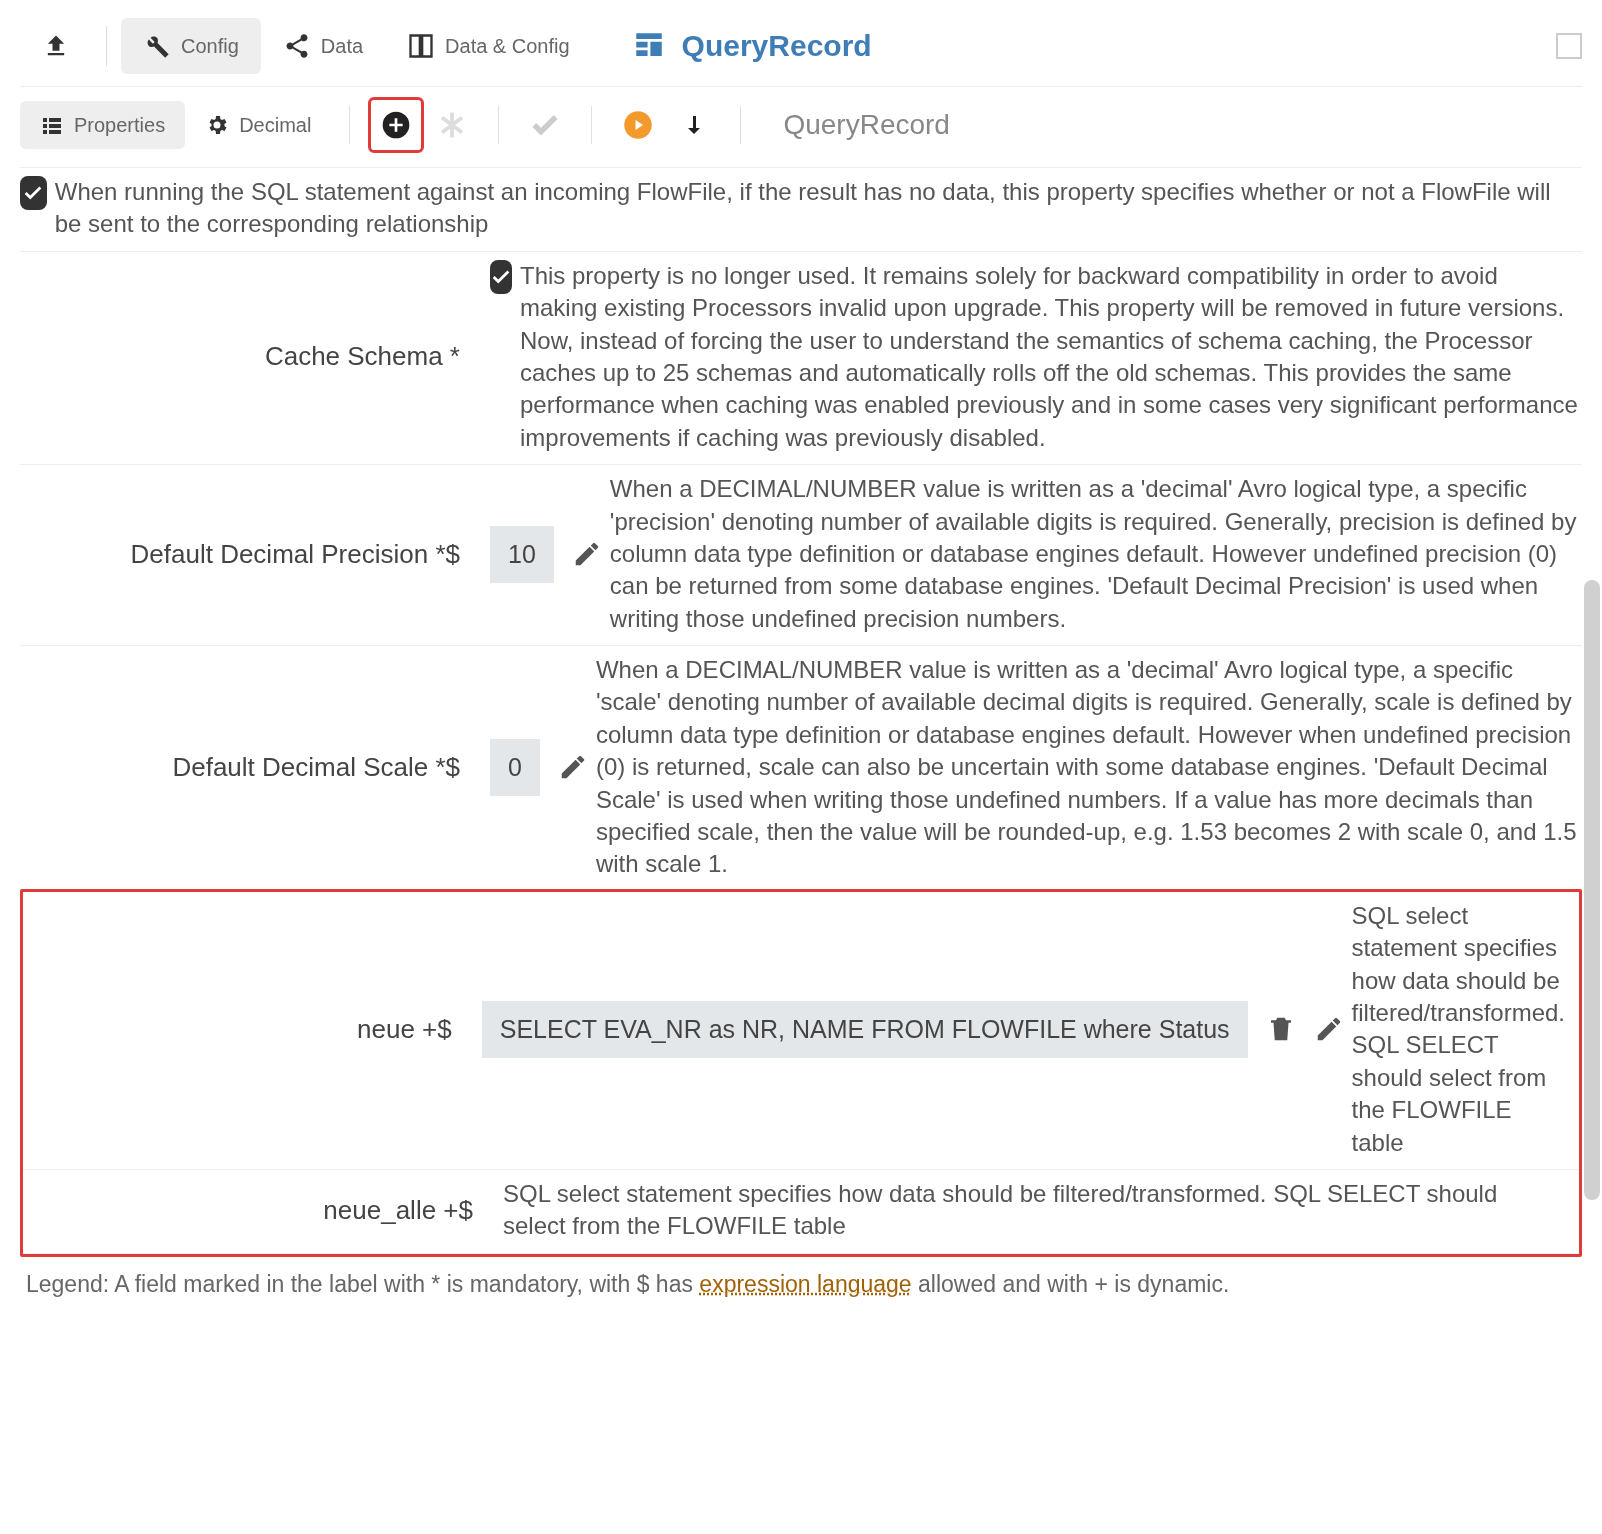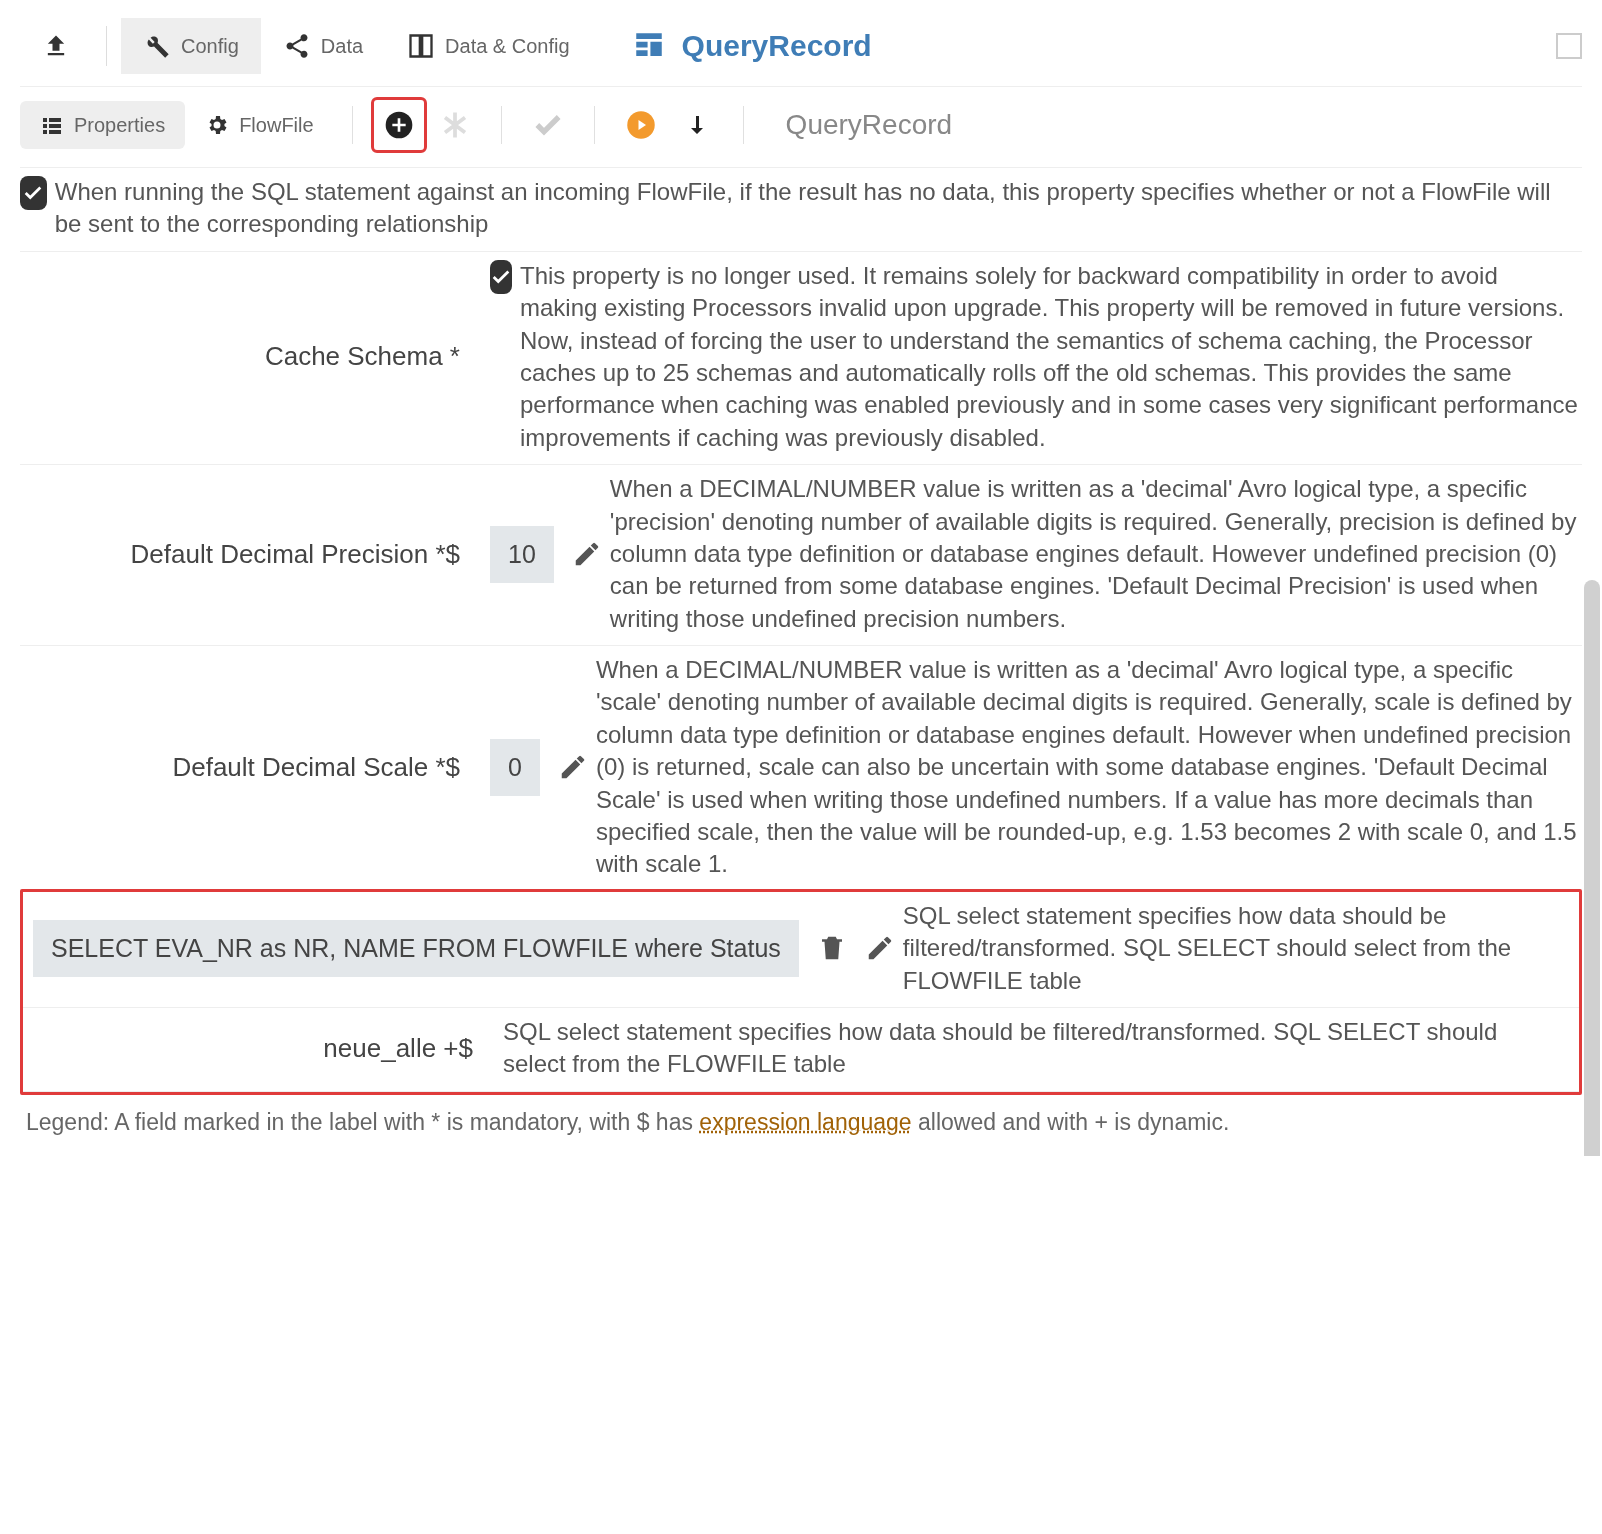--- a/index.html
+++ b/index.html
@@ -3,21 +3,21 @@
 <meta charset="utf-8">
 <style>
   * { box-sizing: border-box; margin: 0; padding: 0; }
   html,body { font-family: -apple-system, Helvetica, Arial, sans-serif; color:#555; background:#fff; font-size:21px; }
   body { width:1602px; }
   .wrap { padding:10px 20px 20px 20px; }
 
   
   .hdr { display:flex; align-items:center; padding:8px 0 12px 0; }
   .hdr .left-tabs { display:flex; align-items:center; gap:0; }
-  .tabbtn { display:flex; align-items:center; gap:10px; padding:14px 22px; border-radius:0; cursor:pointer; color:#666; }
+  .tabbtn { display:flex; align-items:center; gap:10px; padding:14px 22px; border-radius:6px; cursor:pointer; color:#666; }
   .tabbtn.active { background:#eeeeee; }
   .tabbtn .ico { width:28px; height:28px; fill:#333; }
   .upload-ico svg{ fill:#bbb; }
   .tabbtn.lab { font-size:20px; }
   .divider { width:1px; height:40px; background:#ddd; margin:0 14px; }
   .app-title { display:flex; align-items:center; gap:16px; margin-left:40px; }
   .app-title svg { fill:#3f7db6; }
   .app-title .txt { color:#3f7db6; font-weight:600; font-size:30px; }
   .maximize { margin-left:auto; width:26px; height:26px; border:2px solid #ccc; }
 
@@ -102,21 +102,21 @@
     <div class="sub-tabbtn active">
       <svg viewBox="0 0 24 24">
           <path d="M3 5h4v4H3V5zm6 0h12v4H9V5zM3 11h4v4H3v-4zm6 0h12v4H9v-4zM3 17h4v4H3v-4zm6 0h12v4H9v-4z"></path>
         </svg>
       <span>Properties</span>
     </div>
     <div class="sub-tabbtn">
       <svg viewBox="0 0 24 24">
           <path d="M19.4 13l.1-1-.1-1 2.1-1.6-2-3.5-2.5 1a7 7 0 0 0-1.7-1L15 3h-4l-.3 2.9a7 7 0 0 0-1.7 1l-2.5-1-2 3.5L6.6 11l-.1 1 .1 1-2.1 1.6 2 3.5 2.5-1a7 7 0 0 0 1.7 1L11 21h4l.3-2.9a7 7 0 0 0 1.7-1l2.5 1 2-3.5L19.4 13zM12 15.5A3.5 3.5 0 1 1 12 8.5a3.5 3.5 0 0 1 0 7z"></path>
         </svg>
-      <span>FlowFile</span>
+      <span>Decimal</span>
     </div>
     <div class="divider2"></div>
     <div class="icon-cell plus-highlight">
       <svg width="32" height="32" viewBox="0 0 24 24">
           <circle cx="12" cy="12" r="10" fill="#222"></circle>
           <path d="M11 7h2v10h-2z M7 11h10v2H7z" fill="#fff"></path>
         </svg>
     </div>
     <div class="icon-cell snow">
       <svg width="30" height="30" viewBox="0 0 24 24">
@@ -188,20 +188,21 @@
                 <path d="M3 17.25V21h3.75L17.8 9.95l-3.75-3.75L3 17.25zM20.7 7.05a1 1 0 0 0 0-1.4l-2.35-2.35a1 1 0 0 0-1.4 0L15 5.25 18.75 9l1.95-1.95z"></path>
               </svg></div>
           </div>
           <div class="desc">When a DECIMAL/NUMBER value is written as a 'decimal' Avro logical type, a specific 'scale' denoting number of available decimal digits is required. Generally, scale is defined by column data type definition or database engines default. However when undefined precision (0) is returned, scale can also be uncertain with some database engines. 'Default Decimal Scale' is used when writing those undefined numbers. If a value has more decimals than specified scale, then the value will be rounded-up, e.g. 1.53 becomes 2 with scale 0, and 1.5 with scale 1.</div>
         </div>
       </div>
     </div>
 
   <div class="hl-group" id="dyn-rows">
       <div class="row">
+        <div class="label-col">neue +$</div>
         <div class="val-col">
           <div class="value-row">
             <div class="value-box">SELECT EVA_NR as NR, NAME FROM FLOWFILE where Status</div>
             <div class="action-ico"><svg viewBox="0 0 24 24">
                 <path d="M6 7h12l-1 14H7L6 7zm3-4h6l1 2h4v2H4V5h4l1-2z"></path>
               </svg></div>
             <div class="action-ico"><svg viewBox="0 0 24 24">
                 <path d="M3 17.25V21h3.75L17.8 9.95l-3.75-3.75L3 17.25zM20.7 7.05a1 1 0 0 0 0-1.4l-2.35-2.35a1 1 0 0 0-1.4 0L15 5.25 18.75 9l1.95-1.95z"></path>
               </svg></div>
           </div>

